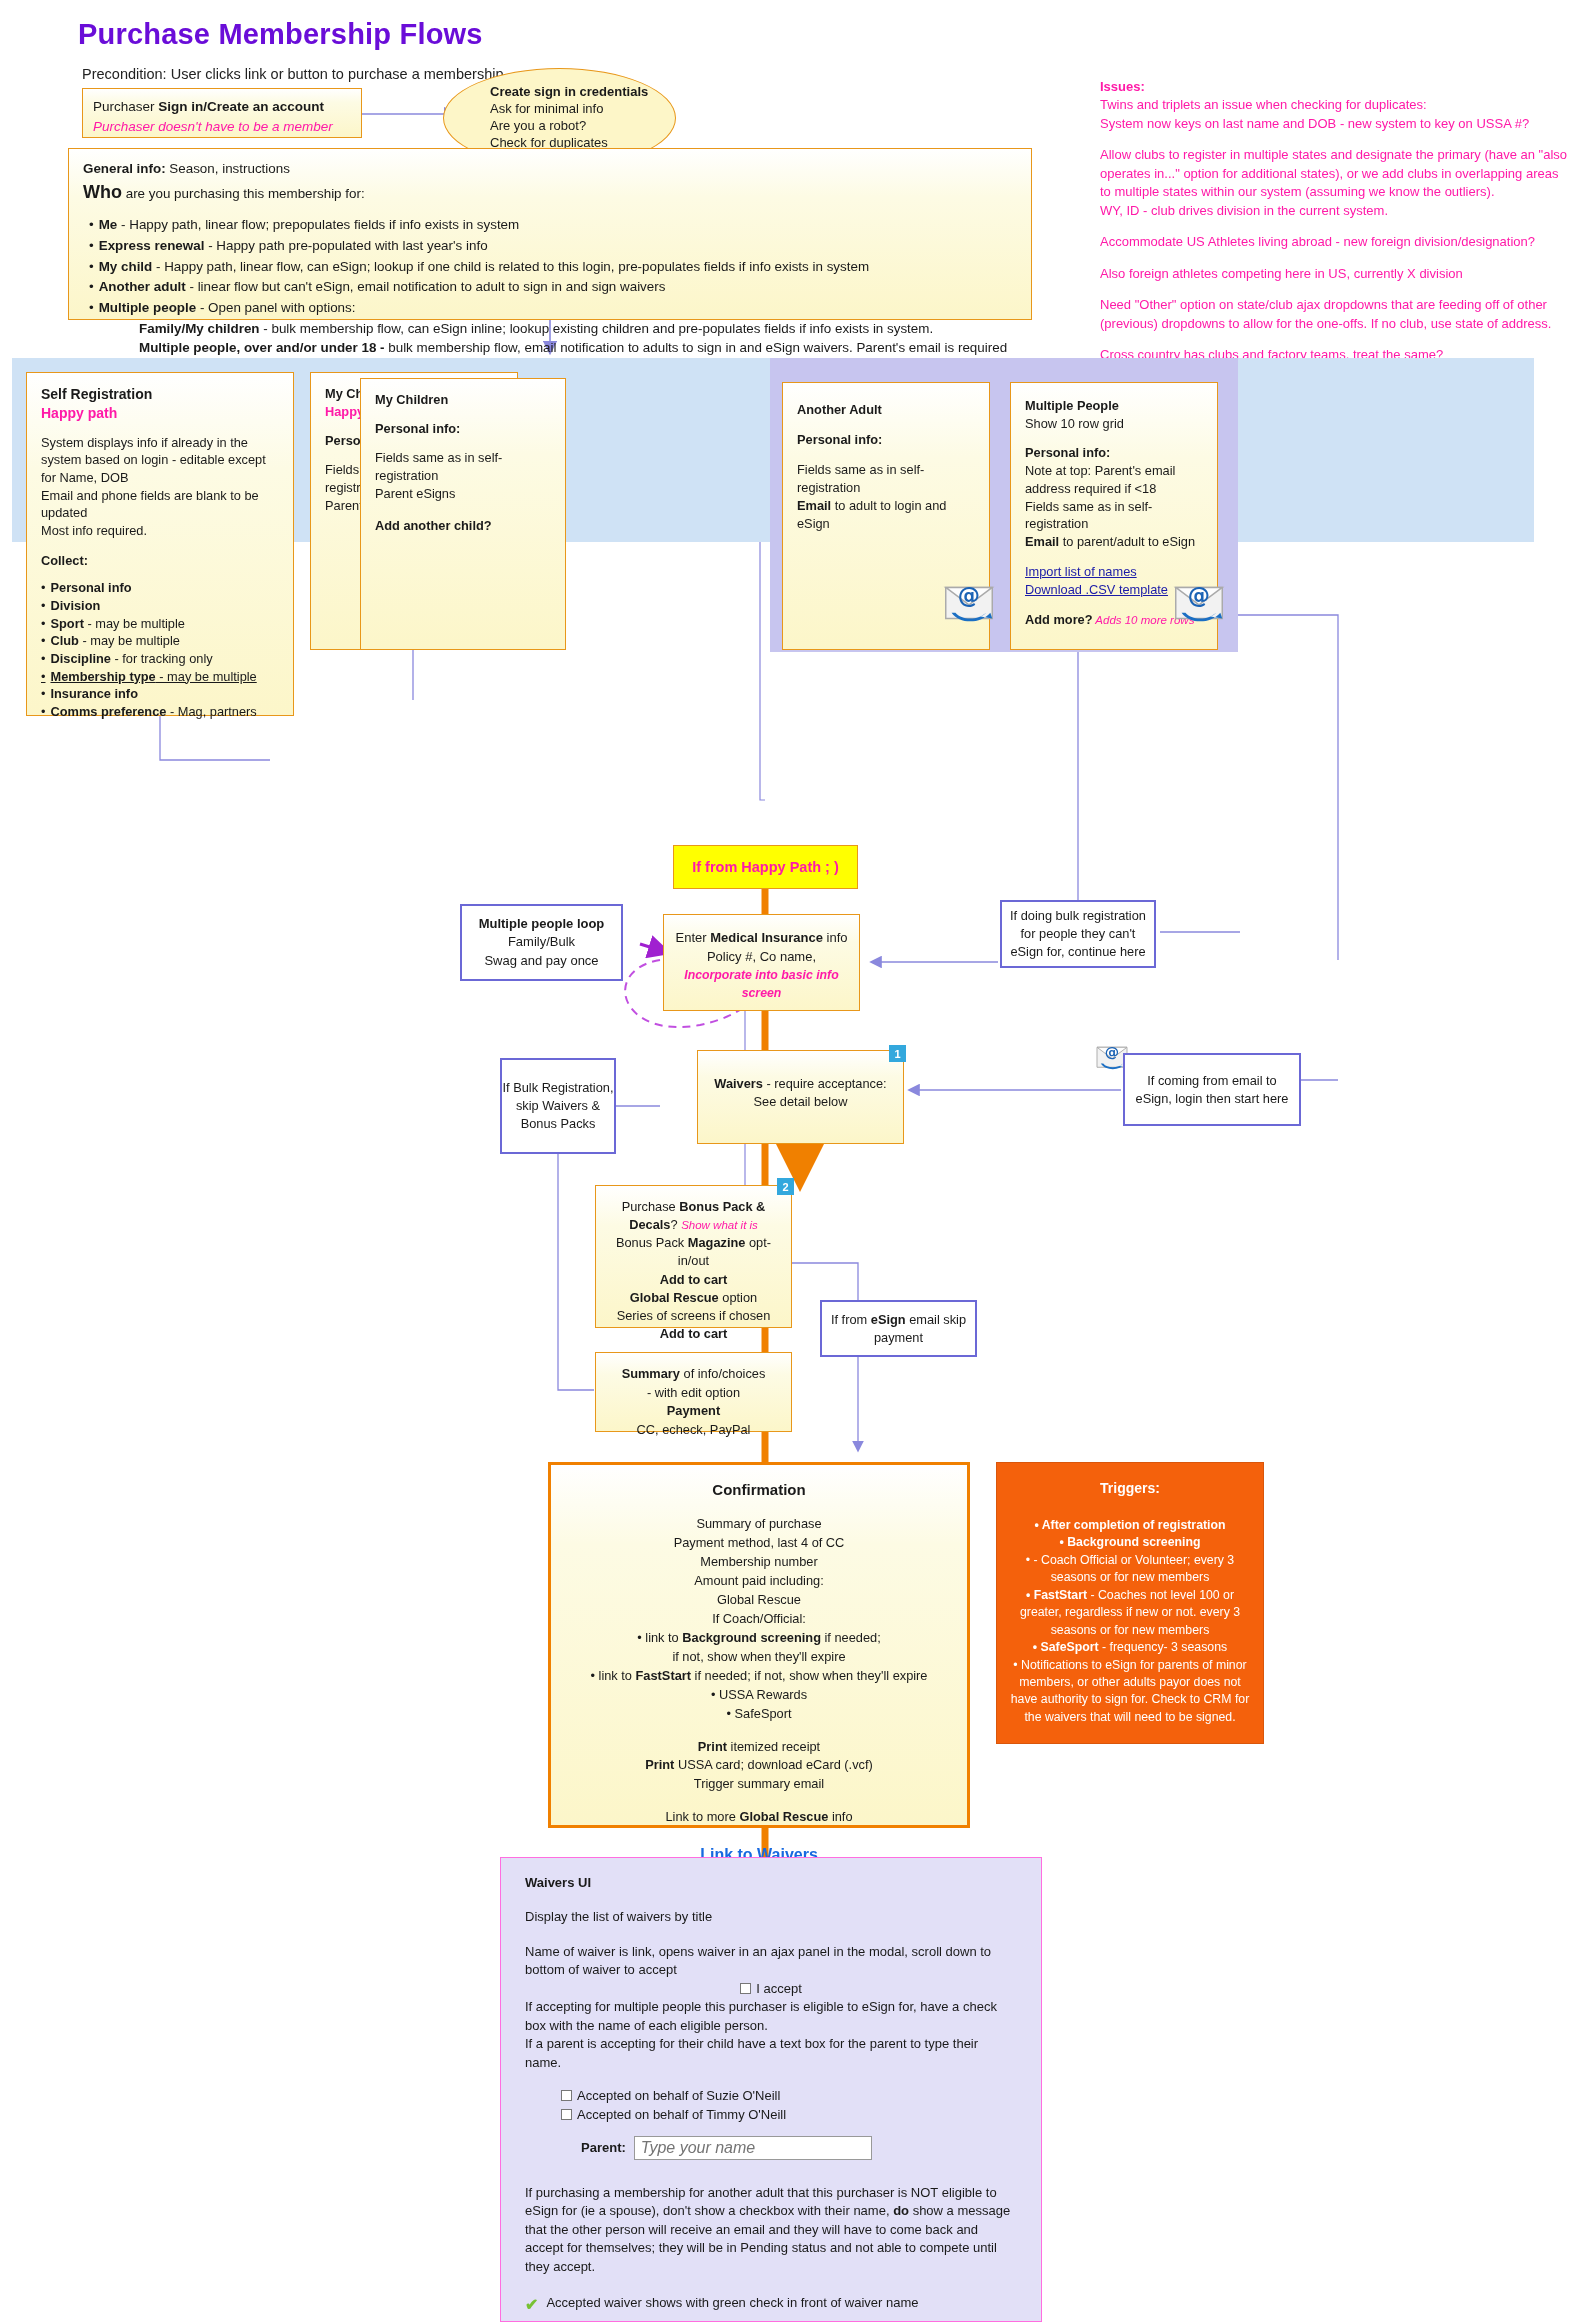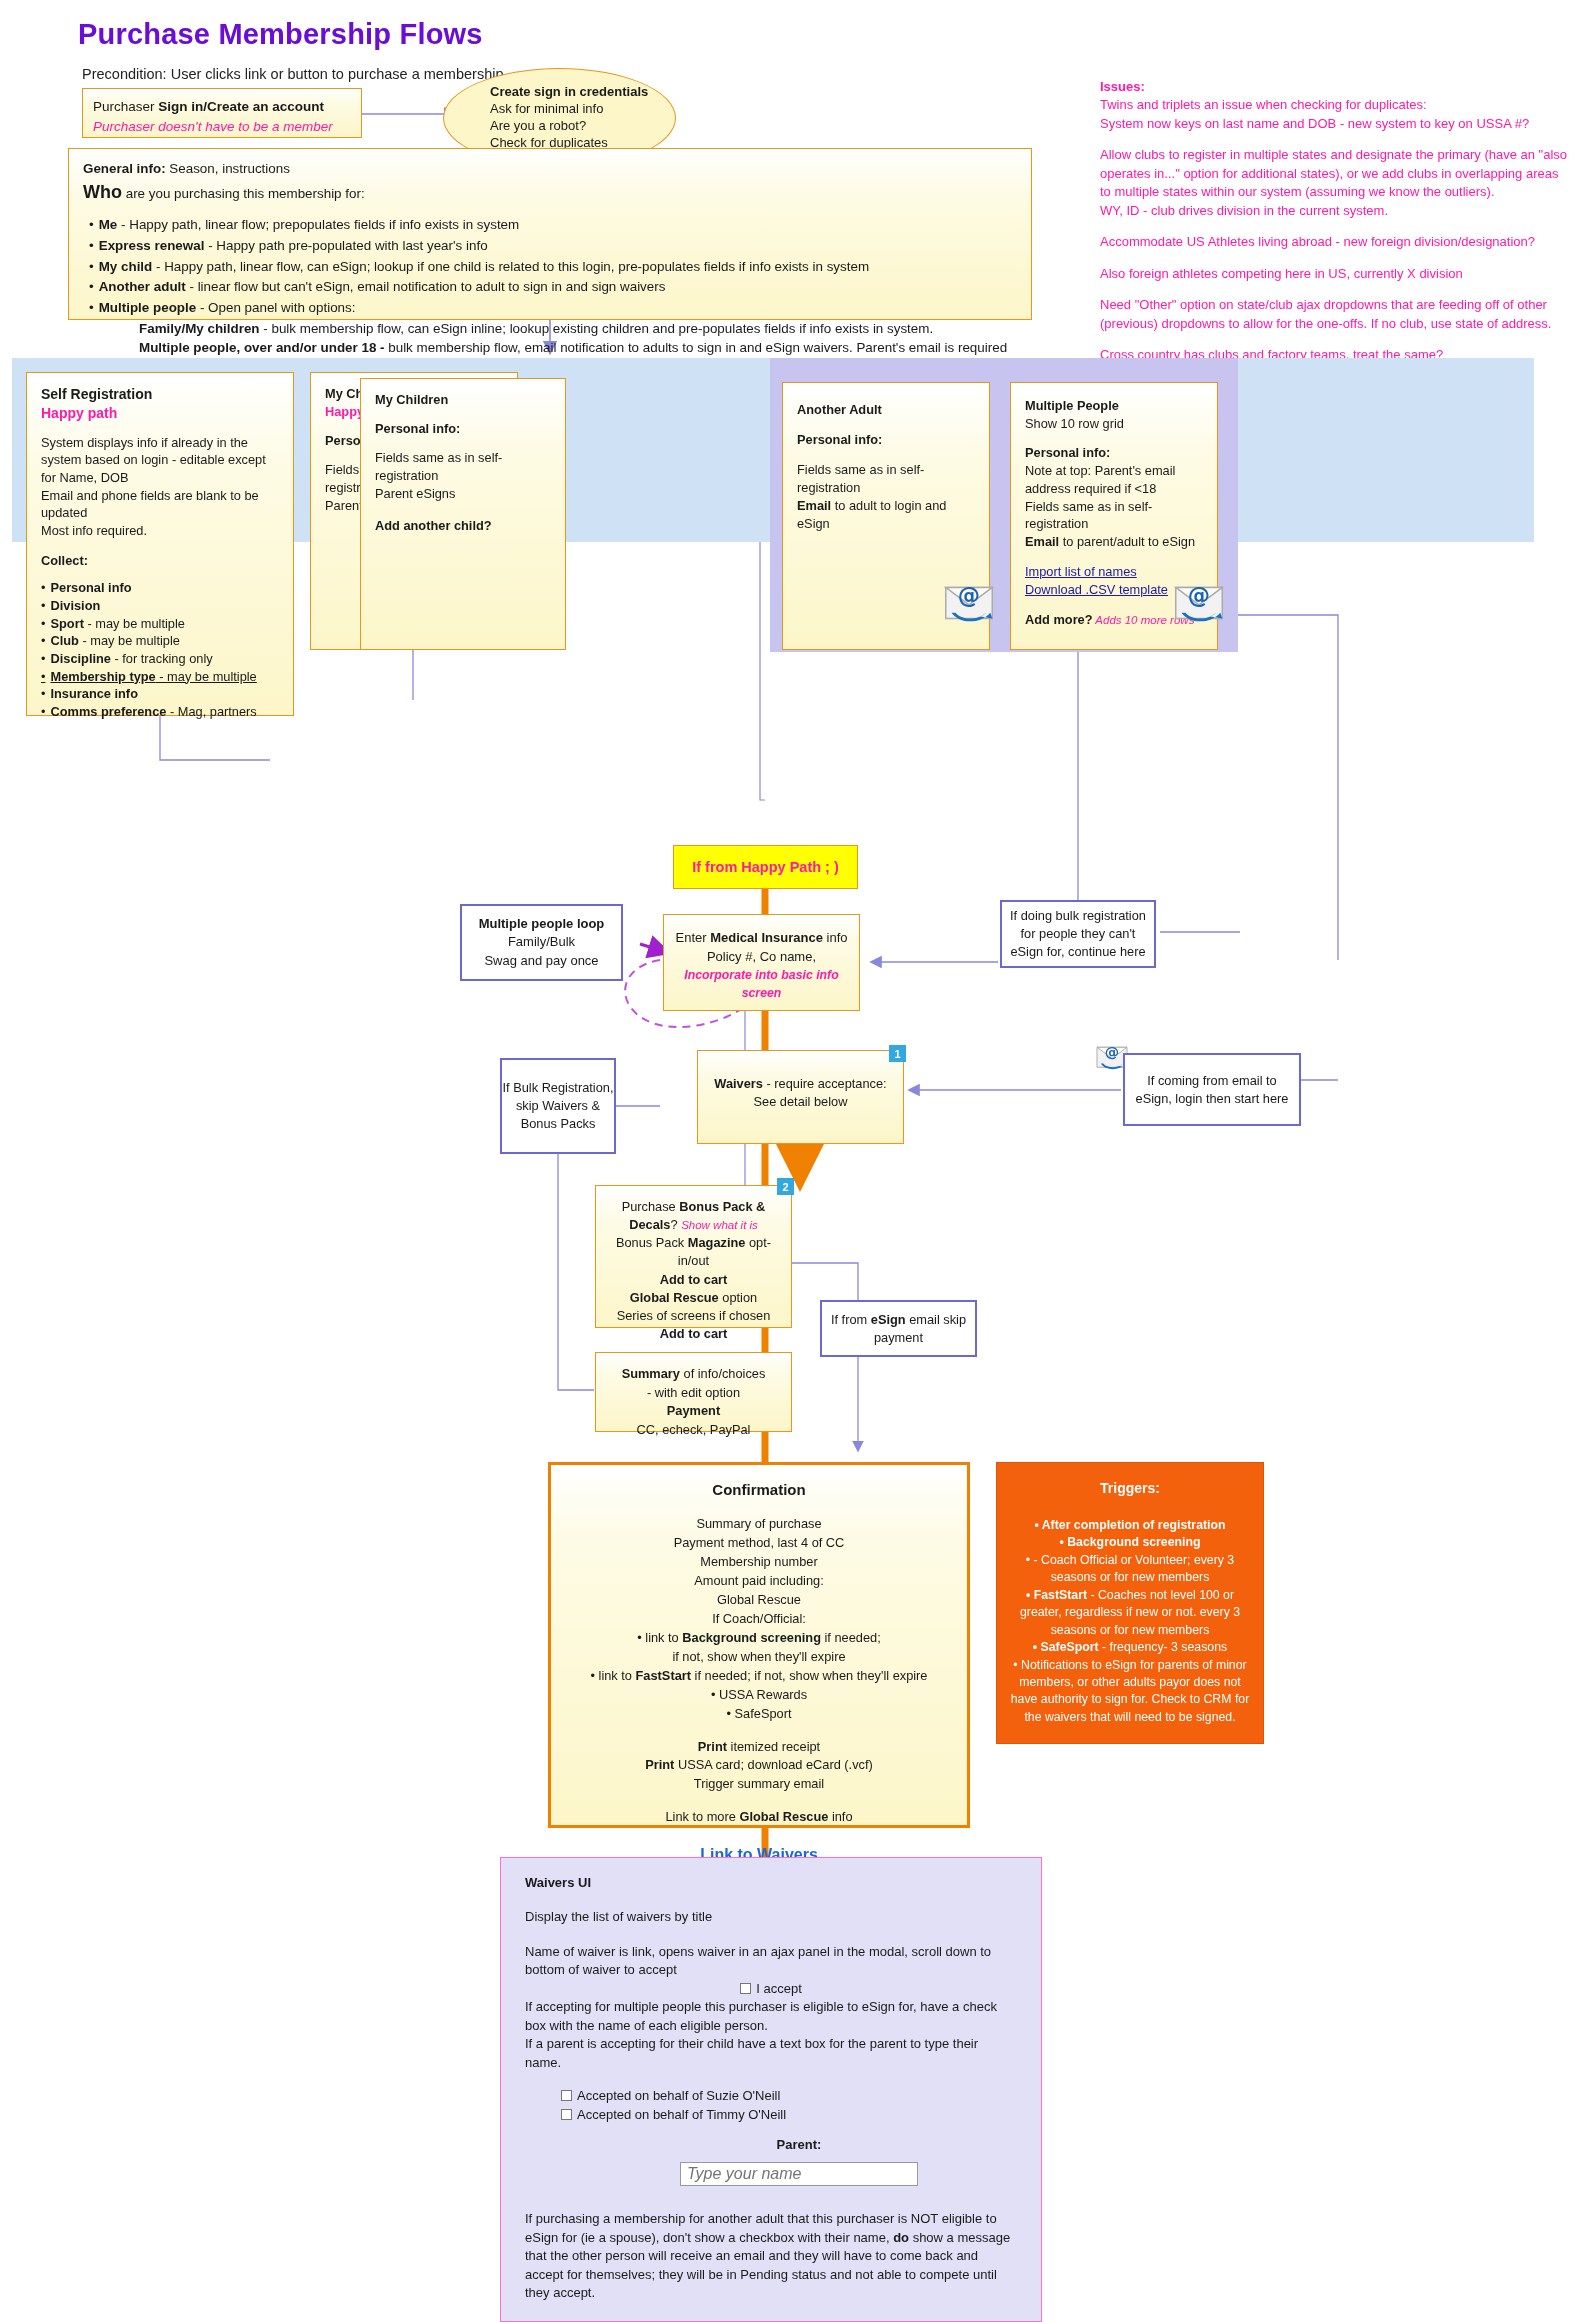--- a/index.html
+++ b/index.html
@@ -103,21 +103,21 @@
 
   #triggers { left:996px; top:1462px; width:268px; height:282px; background:#f4610c;
     border:1px solid #d9560b; color:#ffffff; padding:16px 8px; text-align:center; font-size:12.3px; line-height:1.42; }
   #triggers h3 { margin:0 0 18px 0; font-size:14px; }
 
   #waivers-ui { left:500px; top:1857px; width:542px; height:465px;
     background:#e2e0f7; border:1.5px solid #ff6ee0; padding:16px 24px; font-size:13px; line-height:1.42; }
   #waivers-ui .indent1 { margin-left:36px; }
   .cbox { display:inline-block; width:11px; height:11px; border:1px solid #777; background:#fff;
           vertical-align:-1px; margin-right:5px; }
-  .parent-row { margin:12px 0 0 56px; display:flex; align-items:center; gap:8px;flex-direction:column; }
+  .parent-row { margin:12px 0 0 56px; display:flex; align-items:center; gap:8px; }
   .parent-input { width:238px; height:24px; border:1px solid #999; background:#fff;
           font-size:16px; font-style:italic; color:#888; padding:3px 6px; font-family:"Liberation Sans", sans-serif; }
   .greencheck { color:#77c134; font-weight:bold; font-size:16px; }
 
   .badge { position:absolute; width:17px; height:17px; background:#33a8dd; color:#fff;
            font-size:11px; font-weight:bold; display:flex; align-items:center; justify-content:center; }
 
   svg.wires { position:absolute; left:0; top:0; width:1570px; height:2322px; pointer-events:none; }
 </style>
 </head>

